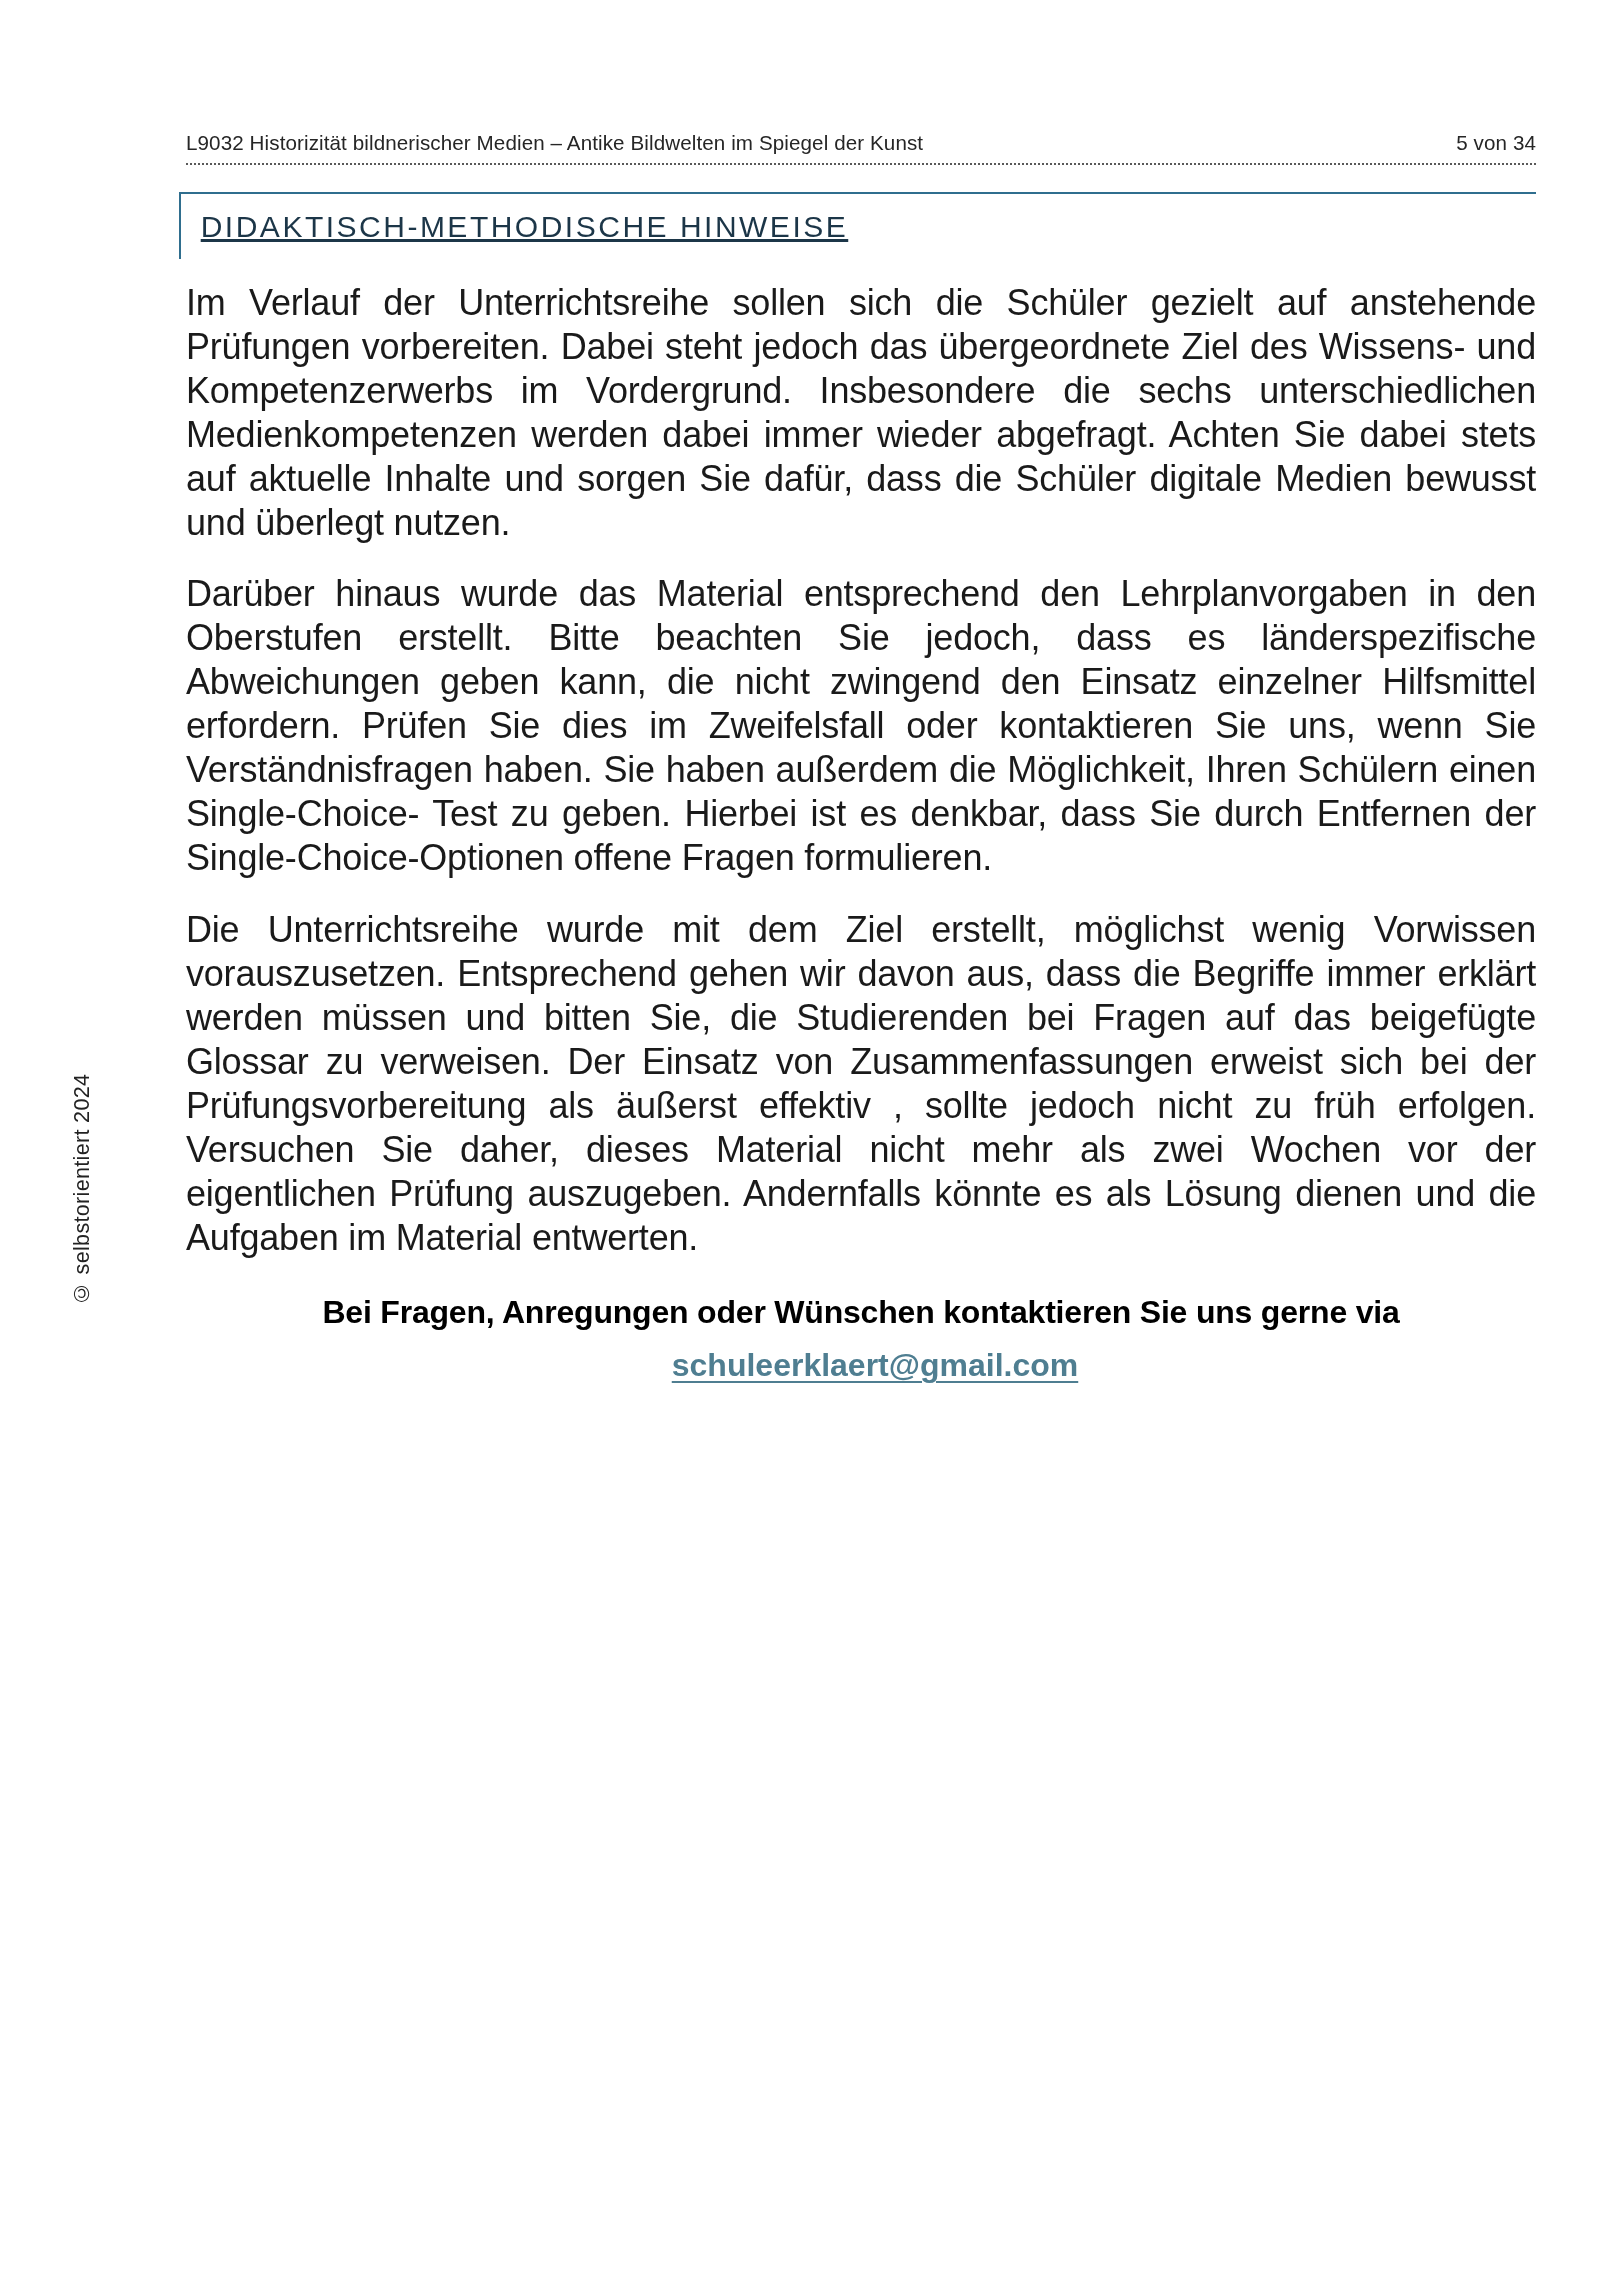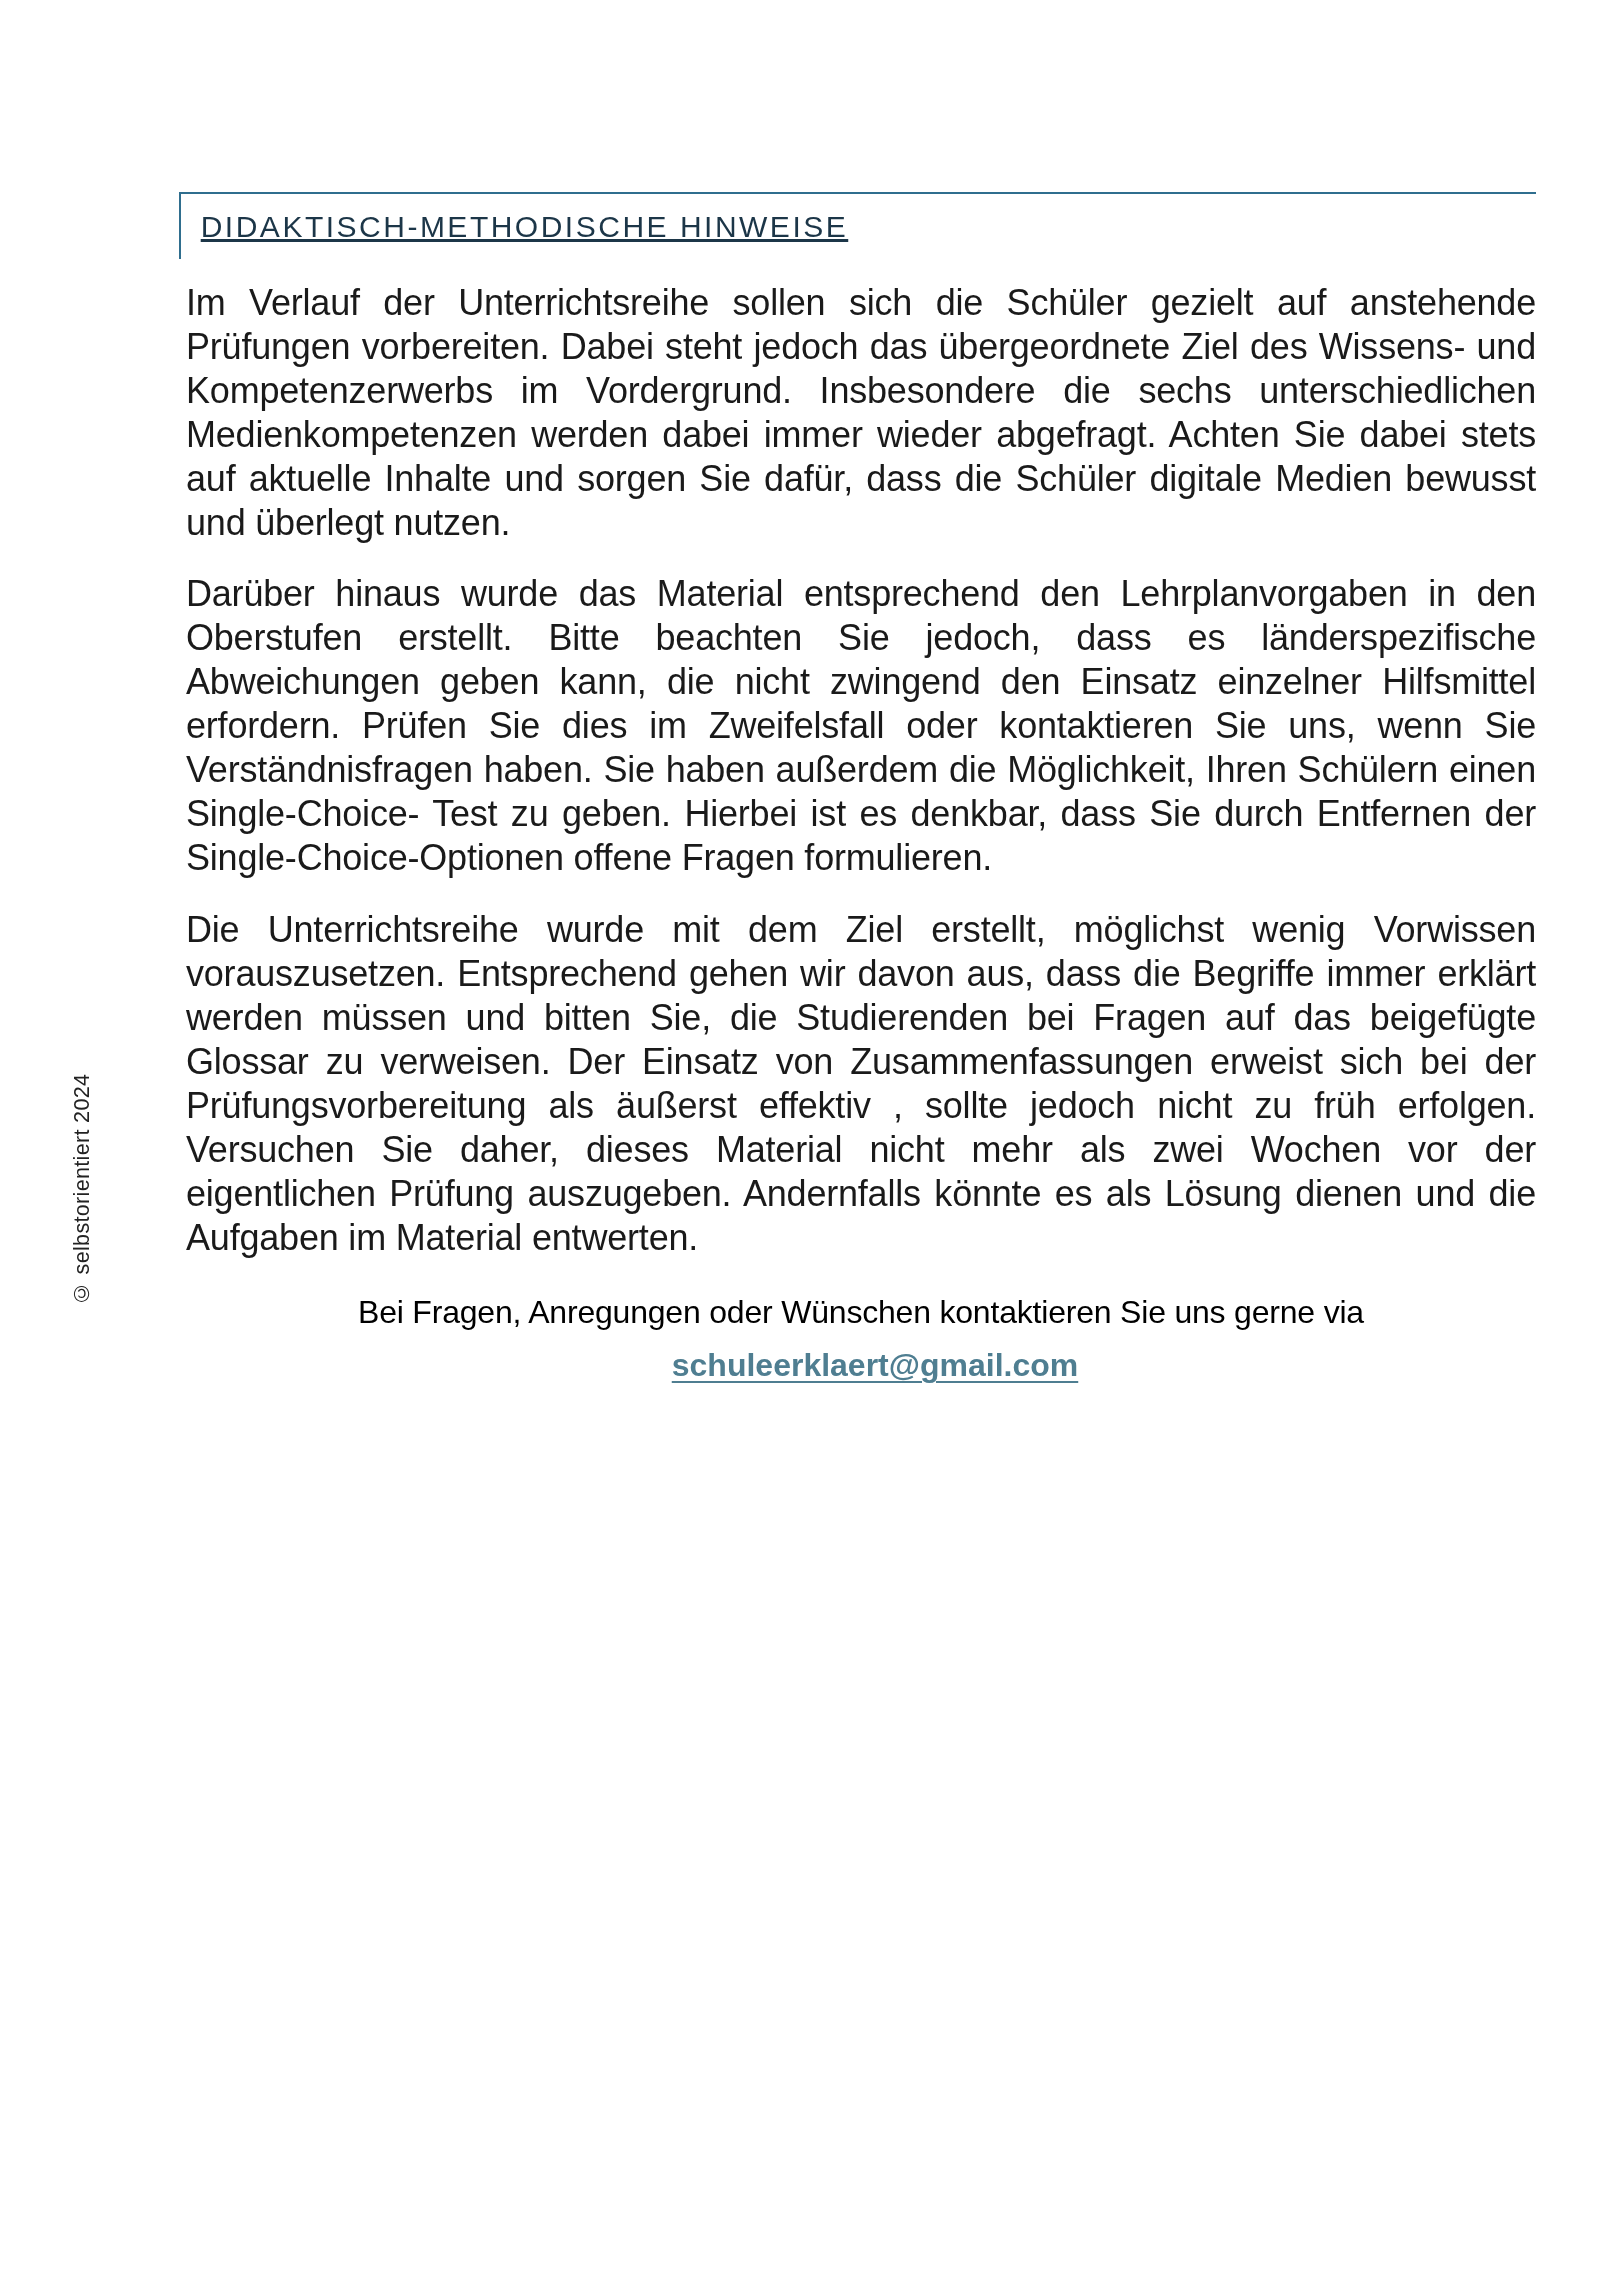--- a/index.html
+++ b/index.html
@@ -58,21 +58,21 @@
     line-height: 44px;
     letter-spacing: -0.2px;
     text-align: justify;
     color: #1a1a1a;
     margin-bottom: 27.4px;
   }
   .cta-line {
     margin-top: 11.8px;
     text-align: center;
     font-size: 32px;
-    font-weight: 400;
+    font-weight: 700;
     letter-spacing: -0.2px;
     line-height: 51px;
     color: #000000;
   }
   .email-line {
     text-align: center;
     line-height: 51px;
     margin-top: 2px;
   }
   .email-link {
@@ -97,20 +97,24 @@
     color: #222222;
     letter-spacing: 0.3px;
     white-space: nowrap;
   }
 </style>
 </head>
 <body>
 
 <div class="page">
 
+  <header class="doc-header">
+    <span>L9032 Historizität bildnerischer Medien – Antike Bildwelten im Spiegel der Kunst</span>
+    <span>5 von 34</span>
+  </header>
 
   <section class="content">
 
     <div class="section-heading-box">
       <h1 class="section-heading">DIDAKTISCH-METHODISCHE HINWEISE</h1>
     </div>
 
     <p class="body-par">Im Verlauf der Unterrichtsreihe sollen sich die Schüler gezielt auf anstehende Prüfungen vorbereiten. Dabei steht jedoch das übergeordnete Ziel des Wissens- und Kompetenzerwerbs im Vordergrund. Insbesondere die sechs unterschiedlichen Medienkompetenzen werden dabei immer wieder abgefragt. Achten Sie dabei stets auf aktuelle Inhalte und sorgen Sie dafür, dass die Schüler digitale Medien bewusst und überlegt nutzen.</p>
 
     <p class="body-par">Darüber hinaus wurde das Material entsprechend den Lehrplanvorgaben in den Oberstufen erstellt. Bitte beachten Sie jedoch, dass es länderspezifische Abweichungen geben kann, die nicht zwingend den Einsatz einzelner Hilfsmittel erfordern. Prüfen Sie dies im Zweifelsfall oder kontaktieren Sie uns, wenn Sie Verständnisfragen haben. Sie haben außerdem die Möglichkeit, Ihren Schülern einen Single-Choice- Test zu geben. Hierbei ist es denkbar, dass Sie durch Entfernen der Single-Choice-Optionen offene Fragen formulieren.</p>

